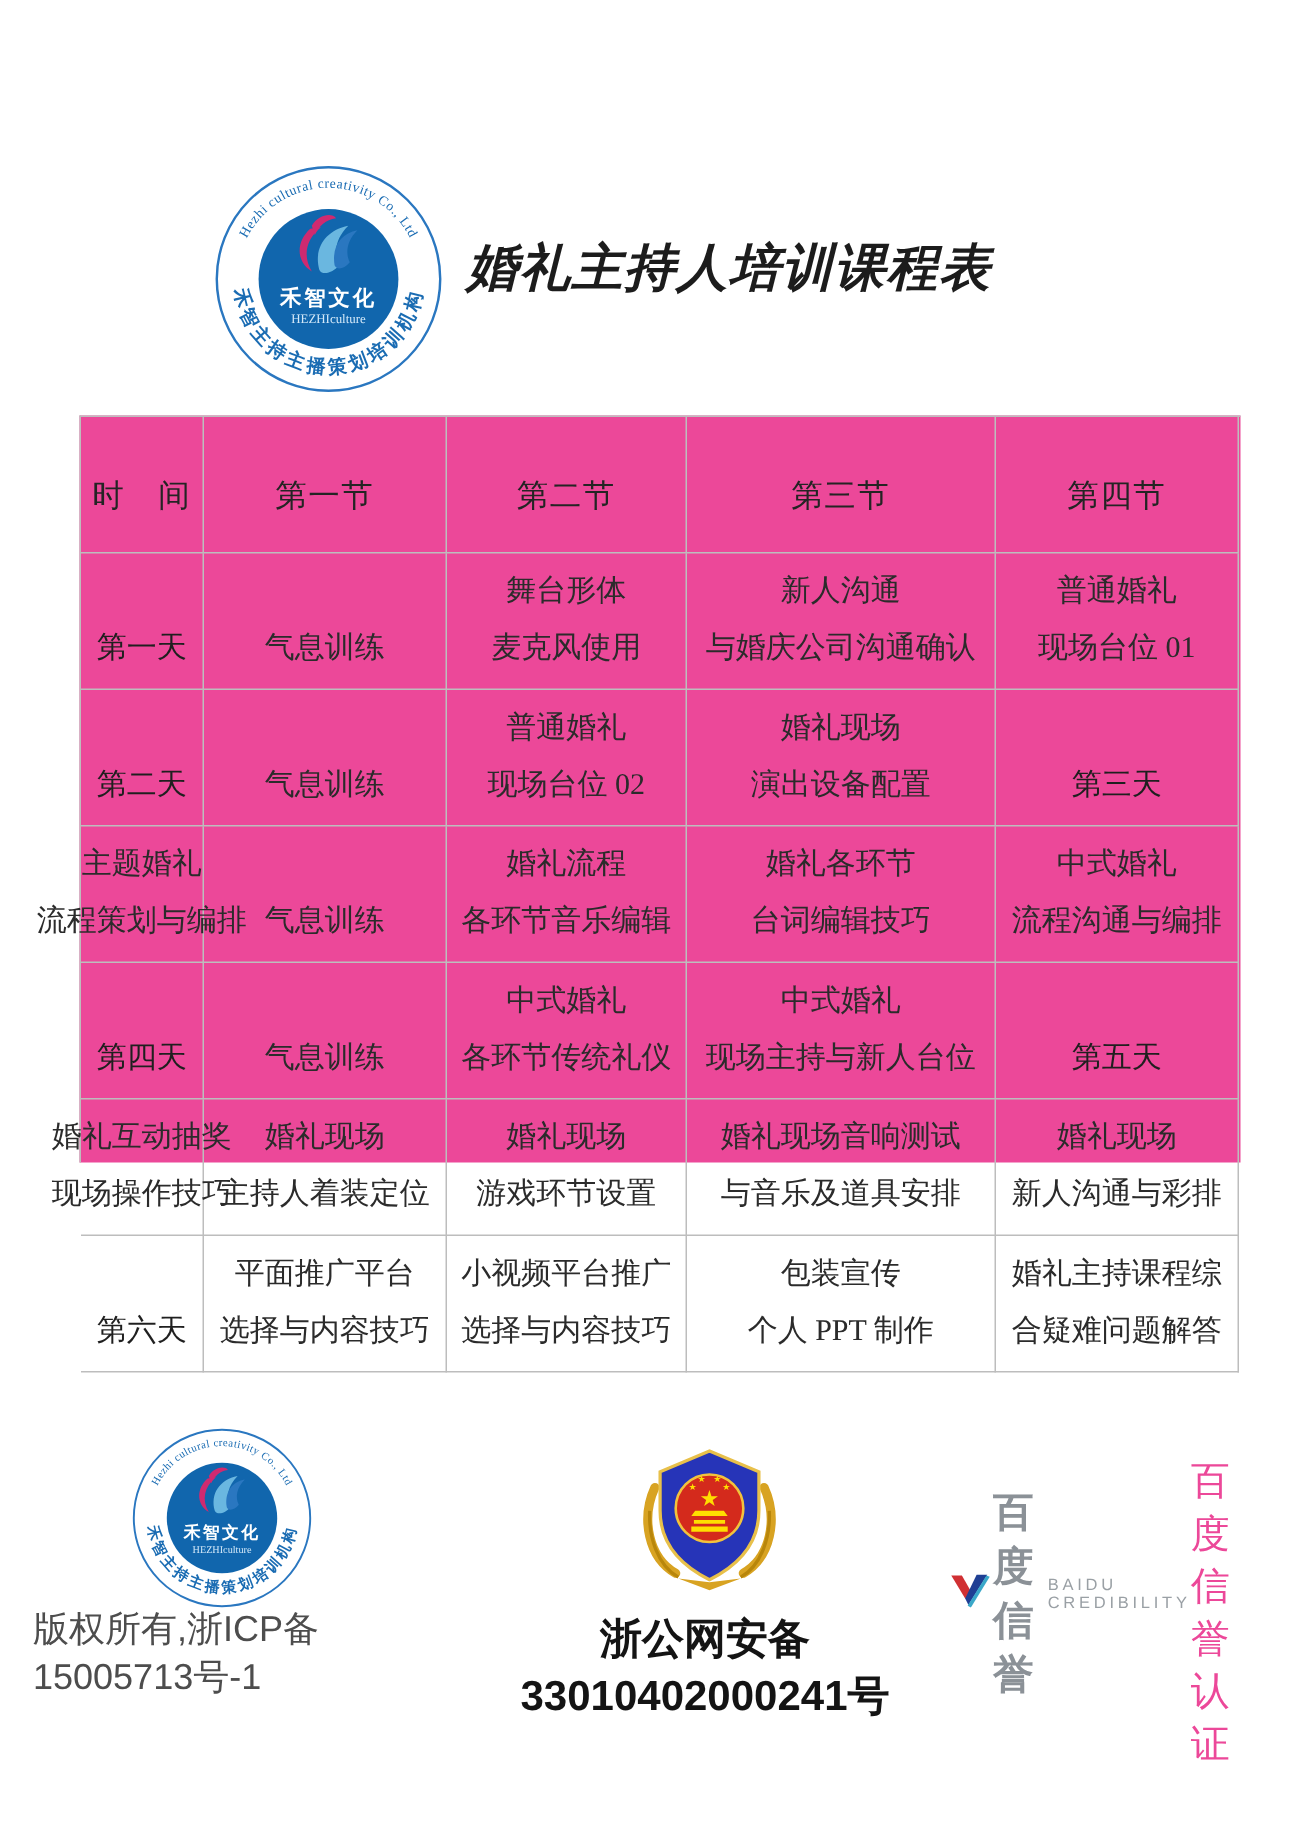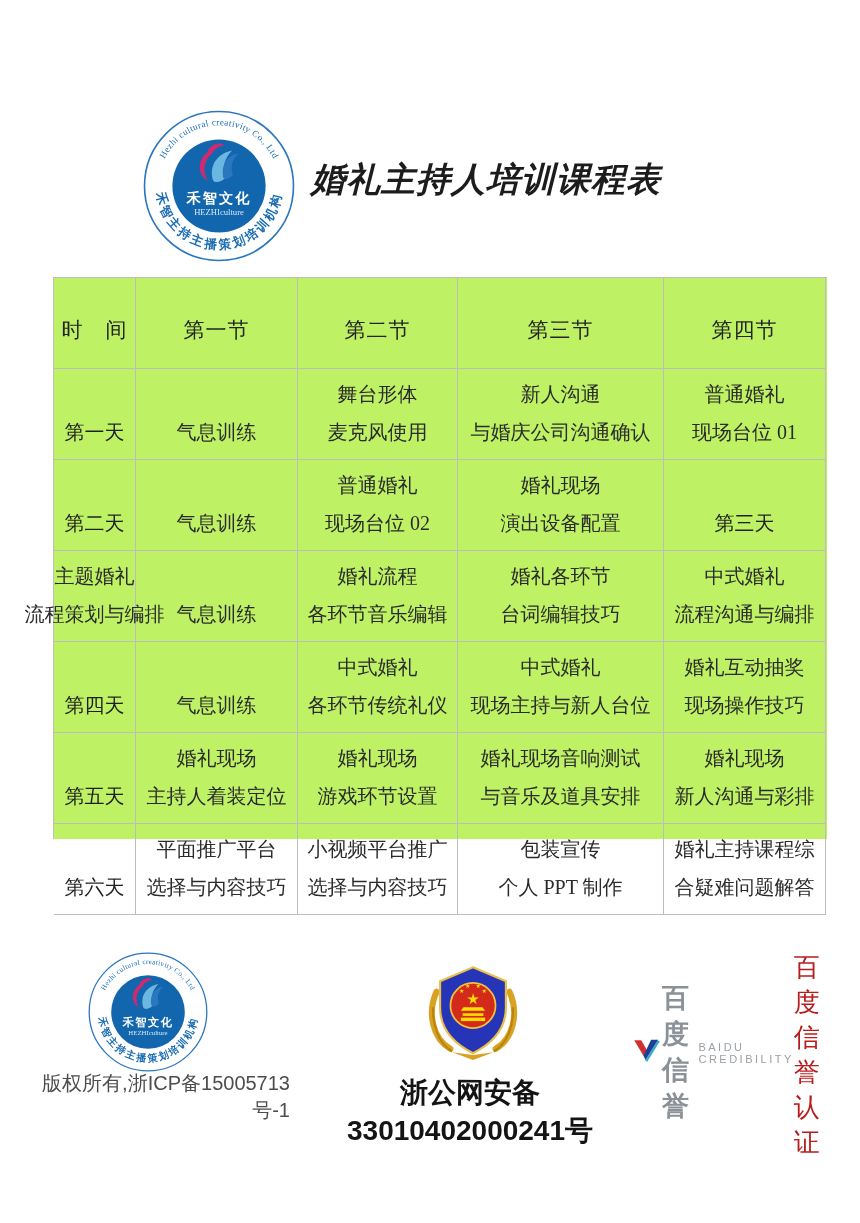--- a/index.html
+++ b/index.html
@@ -13,60 +13,60 @@
   
   .logo-top { position:absolute; left:143px; top:110px; width:152px; height:152px; }
   .page-title {
     position:absolute; left:300px; top:156px; width:372px;
     text-align:center; font-size:34px; font-weight:700; color:#1c1c1c;
     letter-spacing:1px; line-height:48px;font-style:italic;
   }
 
   
   .course-table {
-    position:absolute; left:53px; top:277px; width:774px; height:562px;
+    position:absolute; left:53px; top:277px; width:774px; height:498px;
     display:grid;
     grid-template-columns:82px 162px 160px 206px 162px;
     grid-template-rows:91px repeat(6, 91px);
     border-top:1px solid #bdbdbd; border-left:1px solid #bdbdbd;
-    background:#bef264;
+    background:#ec4899;
   }
   .course-table .th {
     border-right:1px solid #bdbdbd; border-bottom:1px solid #bdbdbd;
     display:flex; align-items:flex-end; justify-content:center;
     padding-bottom:24px; font-size:21px; letter-spacing:1px; color:#242424;
   }
   .course-table .cell {
     border-right:1px solid #bdbdbd; border-bottom:1px solid #bdbdbd;
     display:flex; flex-direction:column; justify-content:space-between;
     align-items:center; padding:13px 2px 15px; font-size:20px; color:#2b2b2b;
   }
   .course-table .cell .line { min-height:24px; line-height:24px; text-align:center; white-space:nowrap; }
   .course-table .cell.day { font-size:20px; color:#1f1f1f; }
 
   
   .logo-bottom { position:absolute; left:88px; top:952px; width:120px; height:120px; }
   .copyright {
-    position:absolute; left:22px; top:1070px; width:268px; text-align:right;
-    font-family:"Liberation Sans", sans-serif; font-size:20px; color:#4d4d4d;
+    position:absolute; left:22px; top:1070px; width:268px; text-align:left;
+    font-family:"Liberation Sans", sans-serif; font-size:24px; color:#4d4d4d;
   }
   .police-badge { position:absolute; left:421px; top:956px; width:104px; height:112px; }
   .police-label {
     position:absolute; left:322px; top:1074px; width:296px; text-align:center;
     font-family:"Liberation Sans", sans-serif; font-weight:700; font-size:28px; color:#141414;
   }
   .baidu-block {
     position:absolute; left:632px; top:942px; width:210px;
     display:flex; flex-direction:row; align-items:center;
     font-family:"Liberation Sans", sans-serif;
   }
   .baidu-logo { width:112px; height:84px; }
   .baidu-cn { font-size:27px; color:#8b9197; letter-spacing:7px; font-weight:700; margin-top:2px; }
   .baidu-en { font-size:11px; color:#9aa0a5; letter-spacing:2.5px; margin-top:4px; }
-  .baidu-cert { font-size:26px; color:#b91c1c; letter-spacing:4px; margin-top:8px; }
+  .baidu-cert { font-size:26px; color:#ec4899; letter-spacing:4px; margin-top:28px; }
 </style>
 </head>
 <body>
 
 <div class="page">
 
   <svg class="logo-top" viewBox="0 0 150 150">
     <circle cx="75" cy="75" r="73.5" fill="#ffffff" stroke="#2a77c0" stroke-width="1.6"></circle>
     <circle cx="75" cy="75" r="46" fill="#1166ad"></circle>
     <defs>
@@ -164,27 +164,27 @@
         <div class="line">气息训练</div>
       </div>
       <div class="cell">
         <div class="line">中式婚礼</div>
         <div class="line">各环节传统礼仪</div>
       </div>
       <div class="cell">
         <div class="line">中式婚礼</div>
         <div class="line">现场主持与新人台位</div>
       </div>
+      <div class="cell day">
+        <div class="line"></div>
+        <div class="line">第五天</div>
+      </div>
       <div class="cell">
         <div class="line">婚礼互动抽奖</div>
         <div class="line">现场操作技巧</div>
-      </div>
-      <div class="cell day">
-        <div class="line"></div>
-        <div class="line">第五天</div>
       </div>
       <div class="cell">
         <div class="line">婚礼现场</div>
         <div class="line">主持人着装定位</div>
       </div>
       <div class="cell">
         <div class="line">婚礼现场</div>
         <div class="line">游戏环节设置</div>
       </div>
       <div class="cell">

